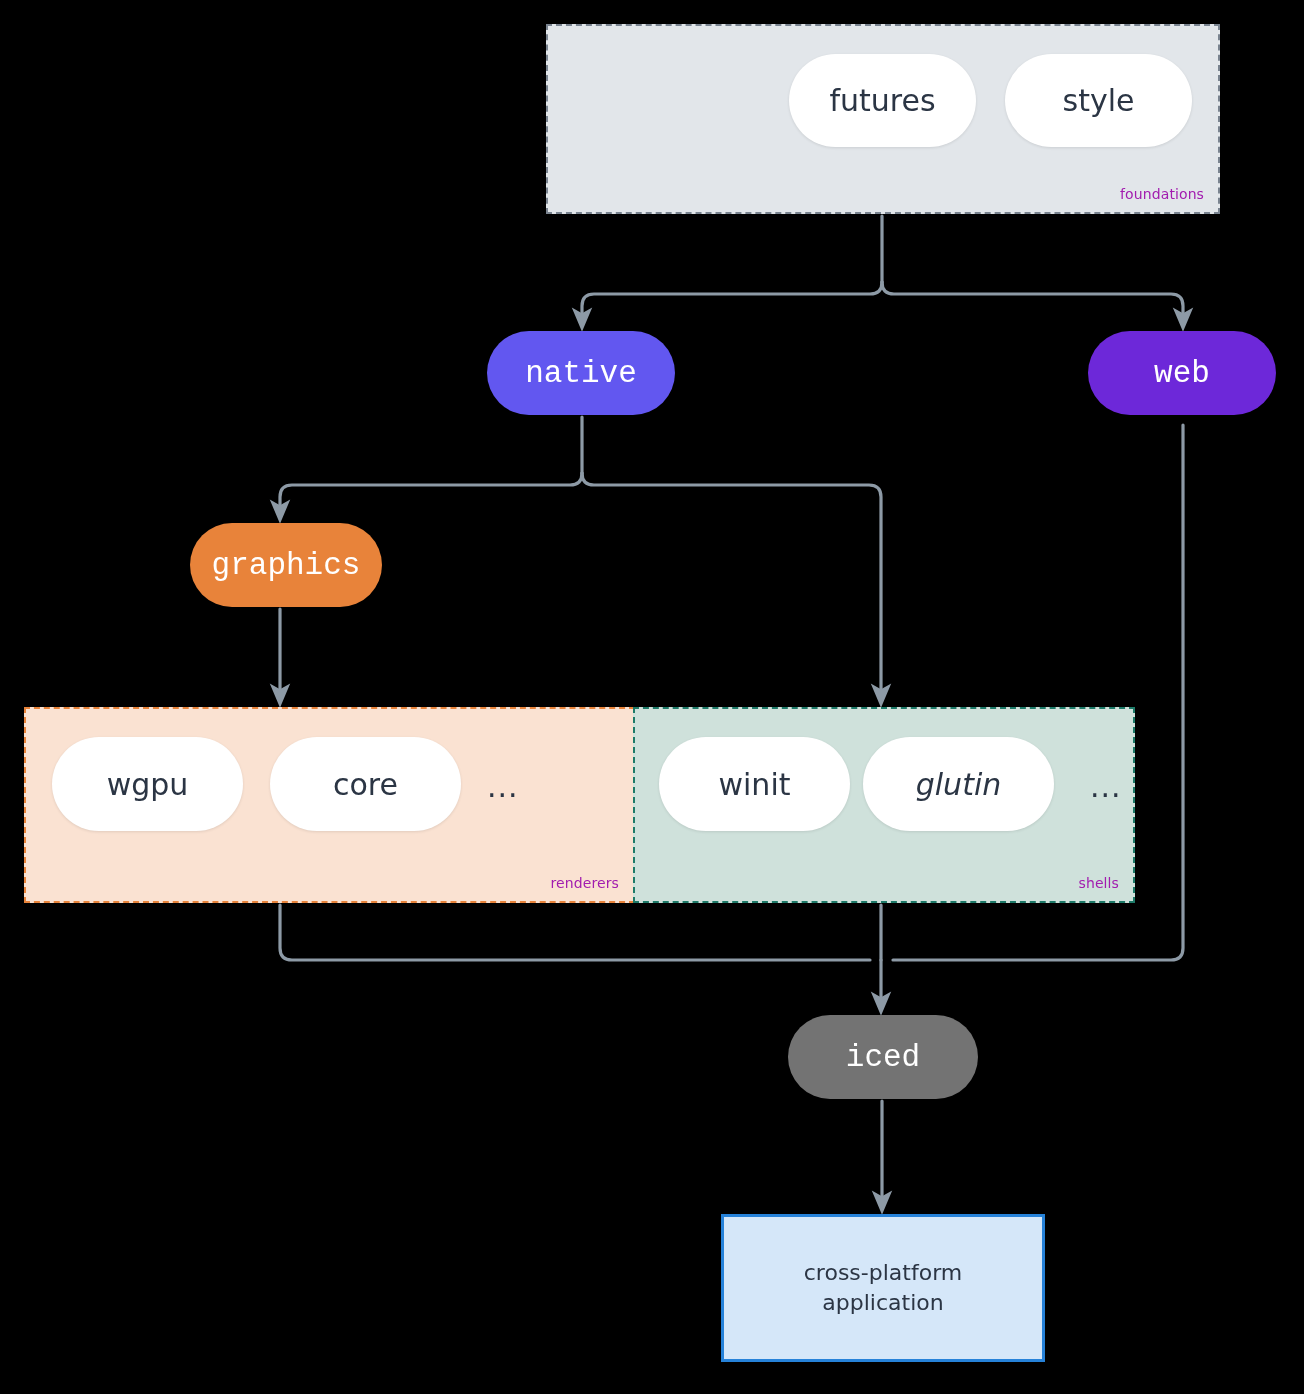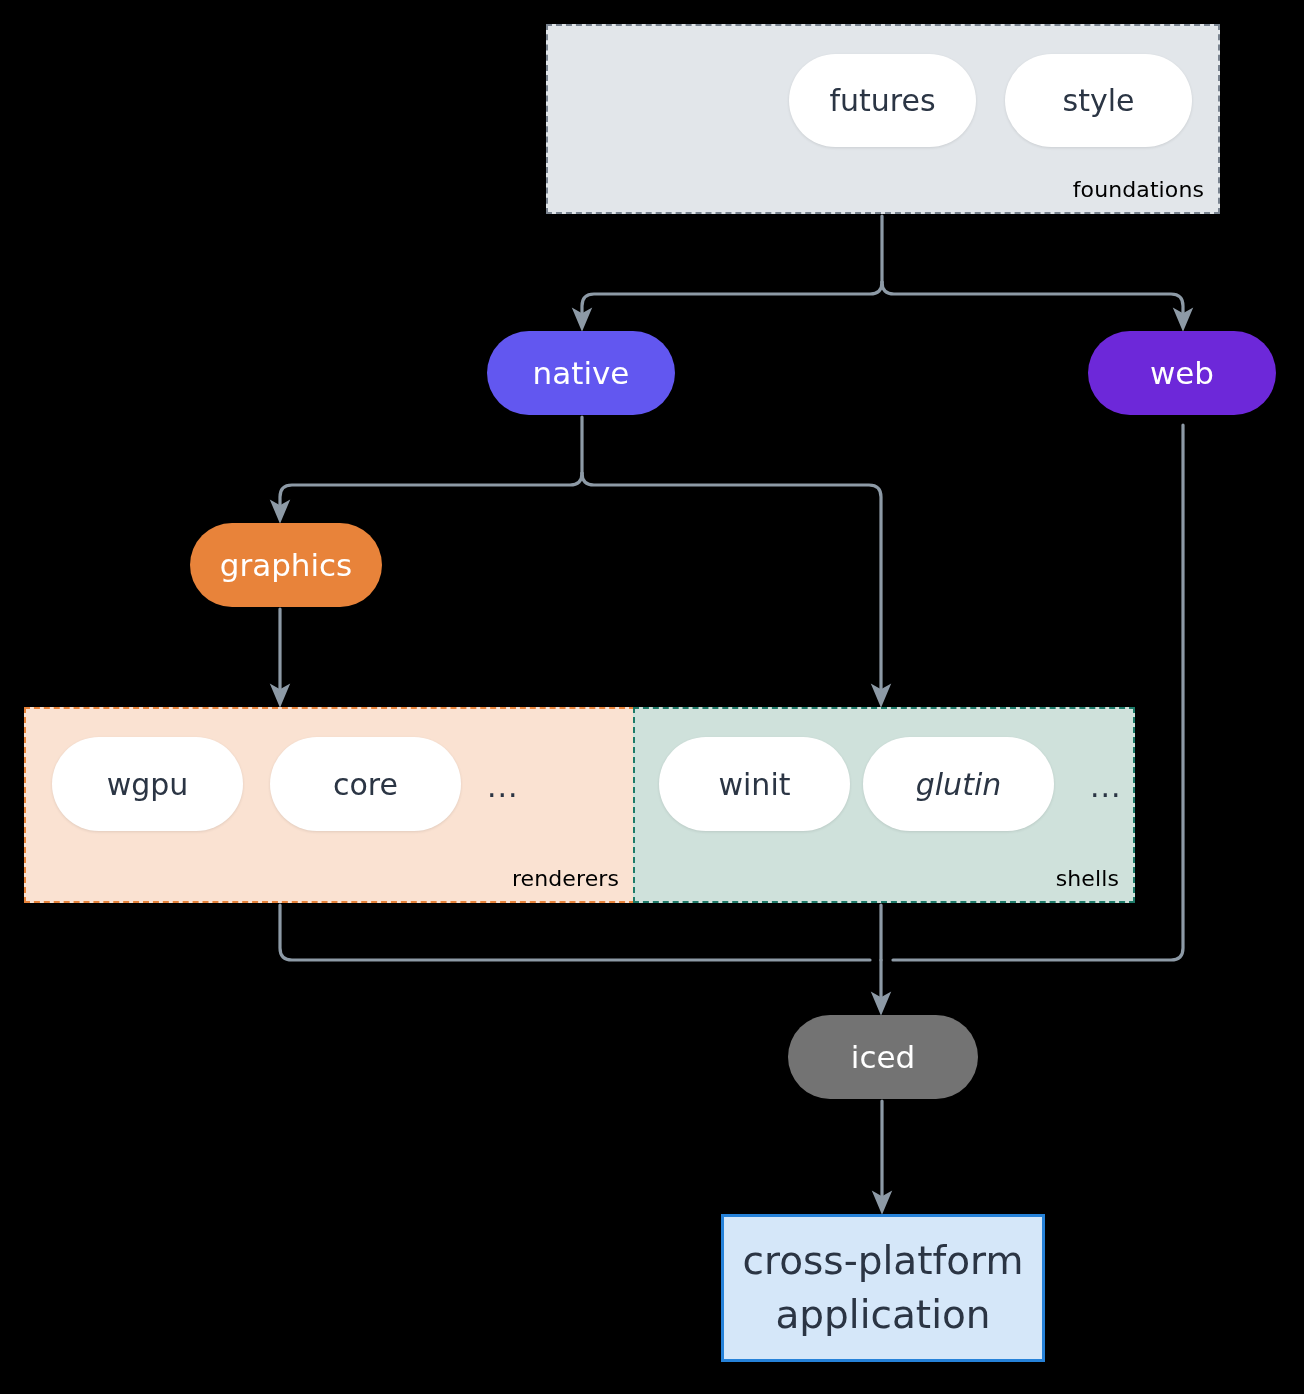--- a/index.html
+++ b/index.html
@@ -41,22 +41,22 @@
   }
   .group-shells {
     left: 633px; top: 707px; width: 502px; height: 196px;
     background: #cfe1db;
     border: 2px dashed #1d7a68;
   }
   .group-label {
     position: absolute;
     right: 14px;
     bottom: 10px;
-    font-size: 22px;
-    color: #000000;
+    font-size: 14px;
+    color: #a21caf;
     letter-spacing: 0.1px;
     white-space: nowrap;
   }
 
   
   .leaf {
     position: absolute;
     display: flex;
     align-items: center;
     justify-content: center;
@@ -80,38 +80,39 @@
   .pill {
     position: absolute;
     display: flex;
     align-items: center;
     justify-content: center;
     border-radius: 100px;
     color: #ffffff;
     font-size: 31px;
     box-sizing: border-box;
     white-space: nowrap;
+    font-family: Liberation Mono, monospace;
   }
   .pill-native { left: 487px; top: 331px; width: 188px; height: 84px; background: #6257f0; }
   .pill-web    { left: 1088px; top: 331px; width: 188px; height: 84px; background: #6d28d9; }
   .pill-graphics { left: 190px; top: 523px; width: 192px; height: 84px; background: #e8833a; }
   .pill-iced   { left: 788px; top: 1015px; width: 190px; height: 84px; background: #737373; }
 
   
   .rect-node {
     position: absolute;
     left: 721px; top: 1214px; width: 324px; height: 148px;
     background: #d5e7f9;
     border: 3px solid #2682d9;
     display: flex;
     flex-direction: column;
     align-items: center;
     justify-content: center;
     color: #2b3544;
-    font-size: 39px;
+    font-size: 22px;
     line-height: 1.38;
     box-sizing: border-box;
     text-align: center;
   }
 </style>
 </head>
 <body>
 
 <div id="canvas">
 

